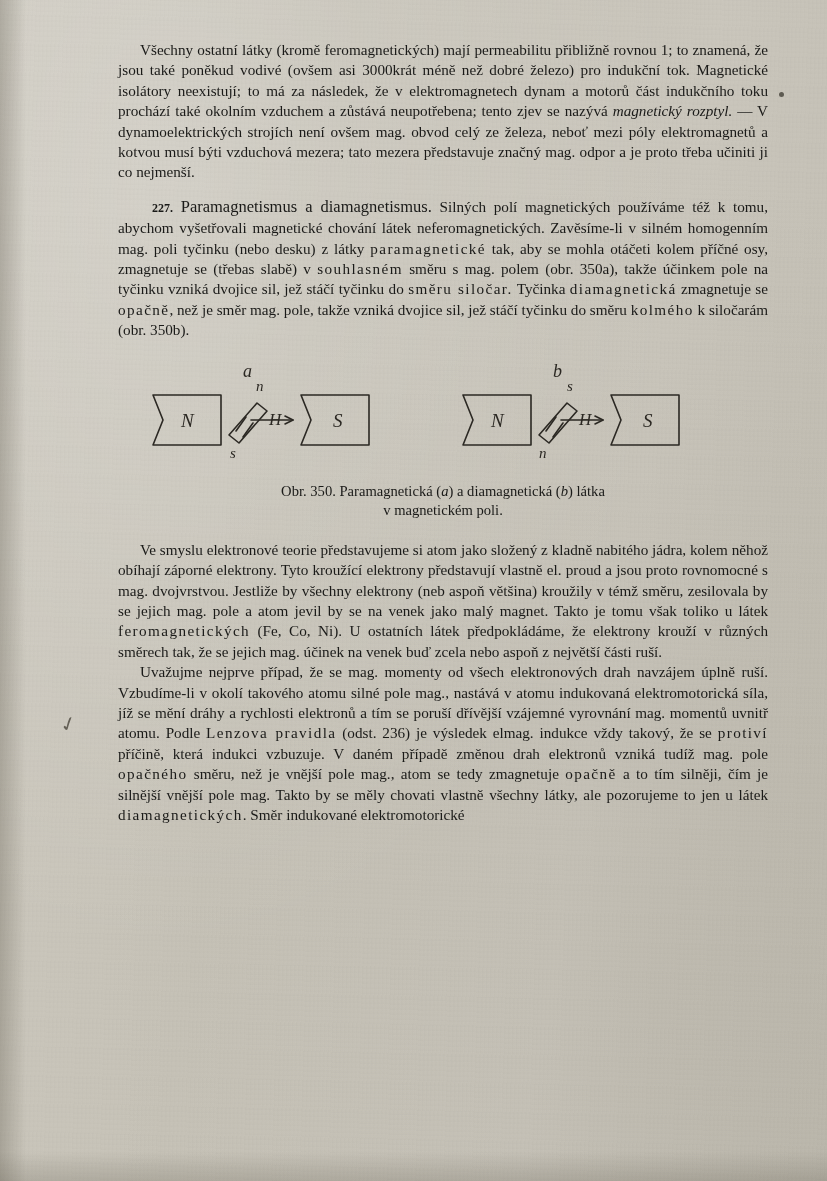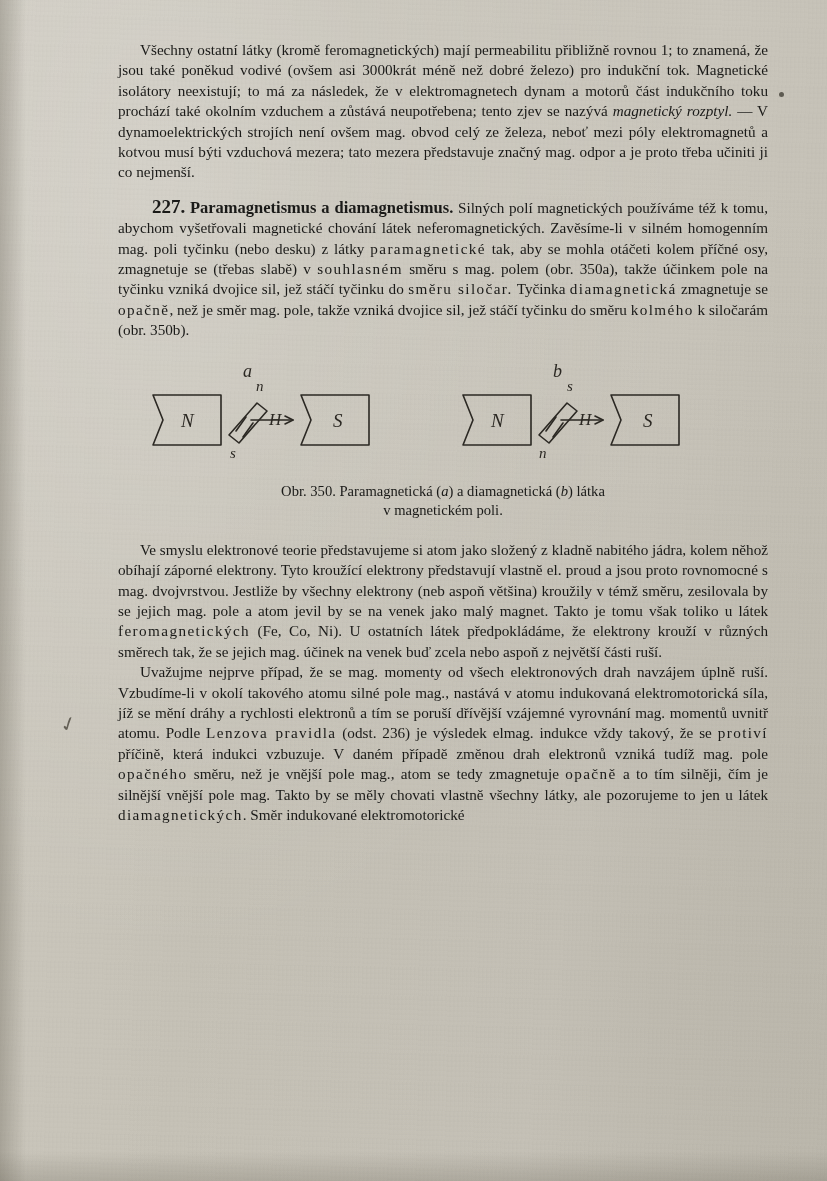--- a/index.html
+++ b/index.html
@@ -77,24 +77,24 @@
   }
   p.indent { text-indent: 22px; }
   .i { font-style: italic; }
   .sp { letter-spacing: 1.4px; }
   .sect-head {
     margin-top: 14px;
     text-indent: 34px;
   }
   .sect-num {
     font-weight: bold;
-    font-size: 19px;
+    font-size: 12px;
   }
   .sect-title {
-    font-weight: bold;
+    font-weight: normal;
     font-size: 16.5px;
   }
   .figure {
     margin: 18px 0 0 0;
     position: relative;
   }
   .figure svg { display: block; margin: 0 auto; }
   .caption {
     text-align: center;
     font-size: 14.6px;

